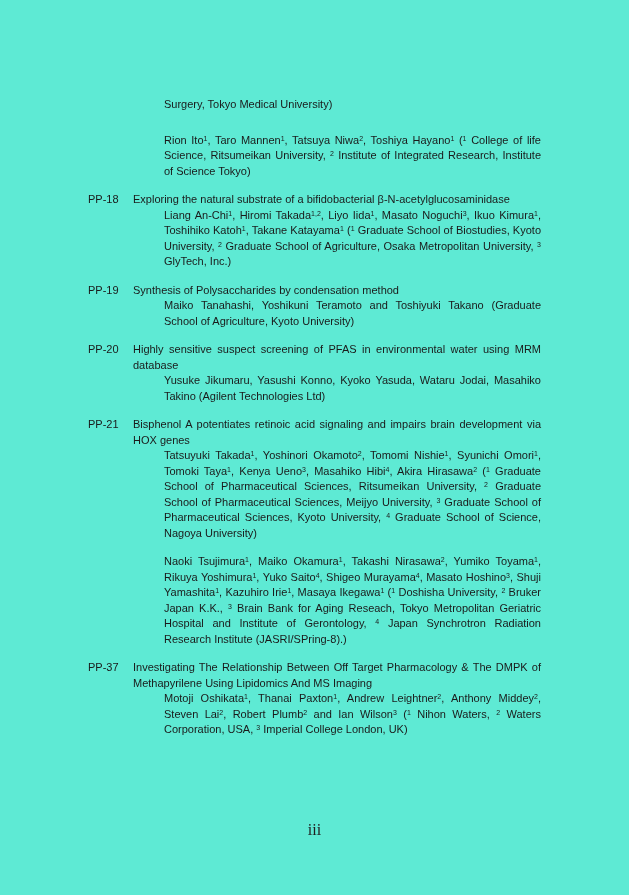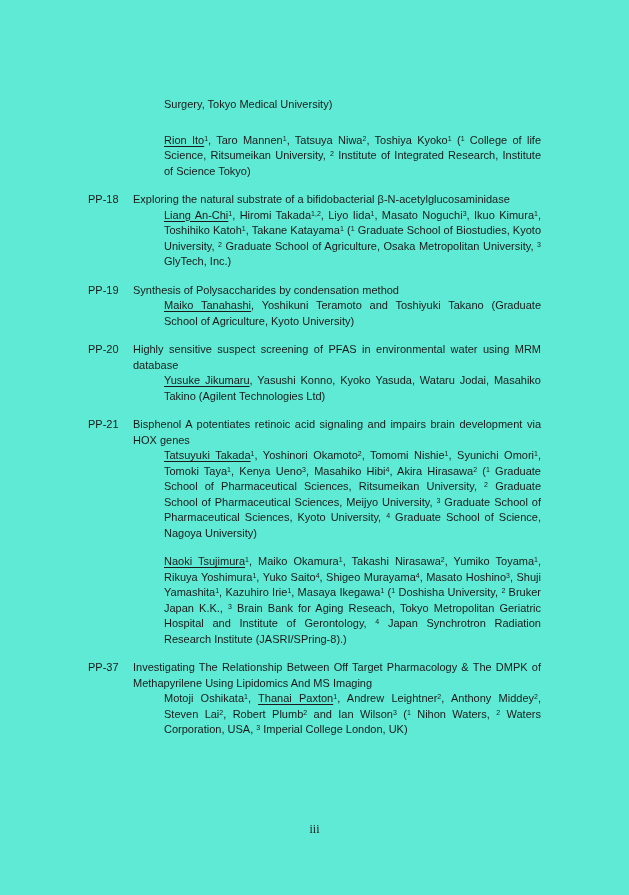--- a/index.html
+++ b/index.html
@@ -44,43 +44,42 @@
   .authors {
     margin: 0 0 0 76px;
     text-align: justify;
   }
   sup {
     font-size: 7px;
     line-height: 0;
     vertical-align: 3.5px;
   }
   .u {
-    text-decoration: underline;
     text-underline-offset: 1.5px;
   }
   .footer {
     position: absolute;
     left: 0;
     top: 822px;
     width: 629px;
     text-align: center;
     font-family: "Liberation Serif", serif;
-    font-size: 12px;
+    font-size: 16px;
     color: #1f1f1f;
   }
 </style>
 </head>
 <body>
 
 <div class="page">
   <div class="content">
     <div class="continuation">Surgery, Tokyo Medical University)</div>
     <div id="entries">
   <section class="entry">
-    <p class="authors"><span class="u">Rion Ito</span><sup>1</sup><span>, Taro Mannen</span><sup>1</sup><span>, Tatsuya Niwa</span><sup>2</sup><span>, Toshiya Kyoko</span><sup>1</sup><span> (</span><sup>1</sup><span> College of life Science, Ritsumeikan University, </span><sup>2</sup><span> Institute of Integrated Research, Institute of Science Tokyo)</span></p>
+    <p class="authors"><span class="u">Rion Ito</span><sup>1</sup><span>, Taro Mannen</span><sup>1</sup><span>, Tatsuya Niwa</span><sup>2</sup><span>, Toshiya Hayano</span><sup>1</sup><span> (</span><sup>1</sup><span> College of life Science, Ritsumeikan University, </span><sup>2</sup><span> Institute of Integrated Research, Institute of Science Tokyo)</span></p>
   </section>
 
   <section class="entry">
     <div class="head">
       <span class="code">PP-18</span>
       <div class="title">Exploring the natural substrate of a bifidobacterial β-N-acetylglucosaminidase</div>
     </div>
     <p class="authors"><span class="u">Liang An-Chi</span><sup>1</sup><span>, Hiromi Takada</span><sup>1,2</sup><span>, Liyo Iida</span><sup>1</sup><span>, Masato Noguchi</span><sup>3</sup><span>, Ikuo Kimura</span><sup>1</sup><span>, Toshihiko Katoh</span><sup>1</sup><span>, Takane Katayama</span><sup>1</sup><span> (</span><sup>1</sup><span> Graduate School of Biostudies, Kyoto University, </span><sup>2</sup><span> Graduate School of Agriculture, Osaka Metropolitan University, </span><sup>3</sup><span> GlyTech, Inc.)</span></p>
   </section>
 

